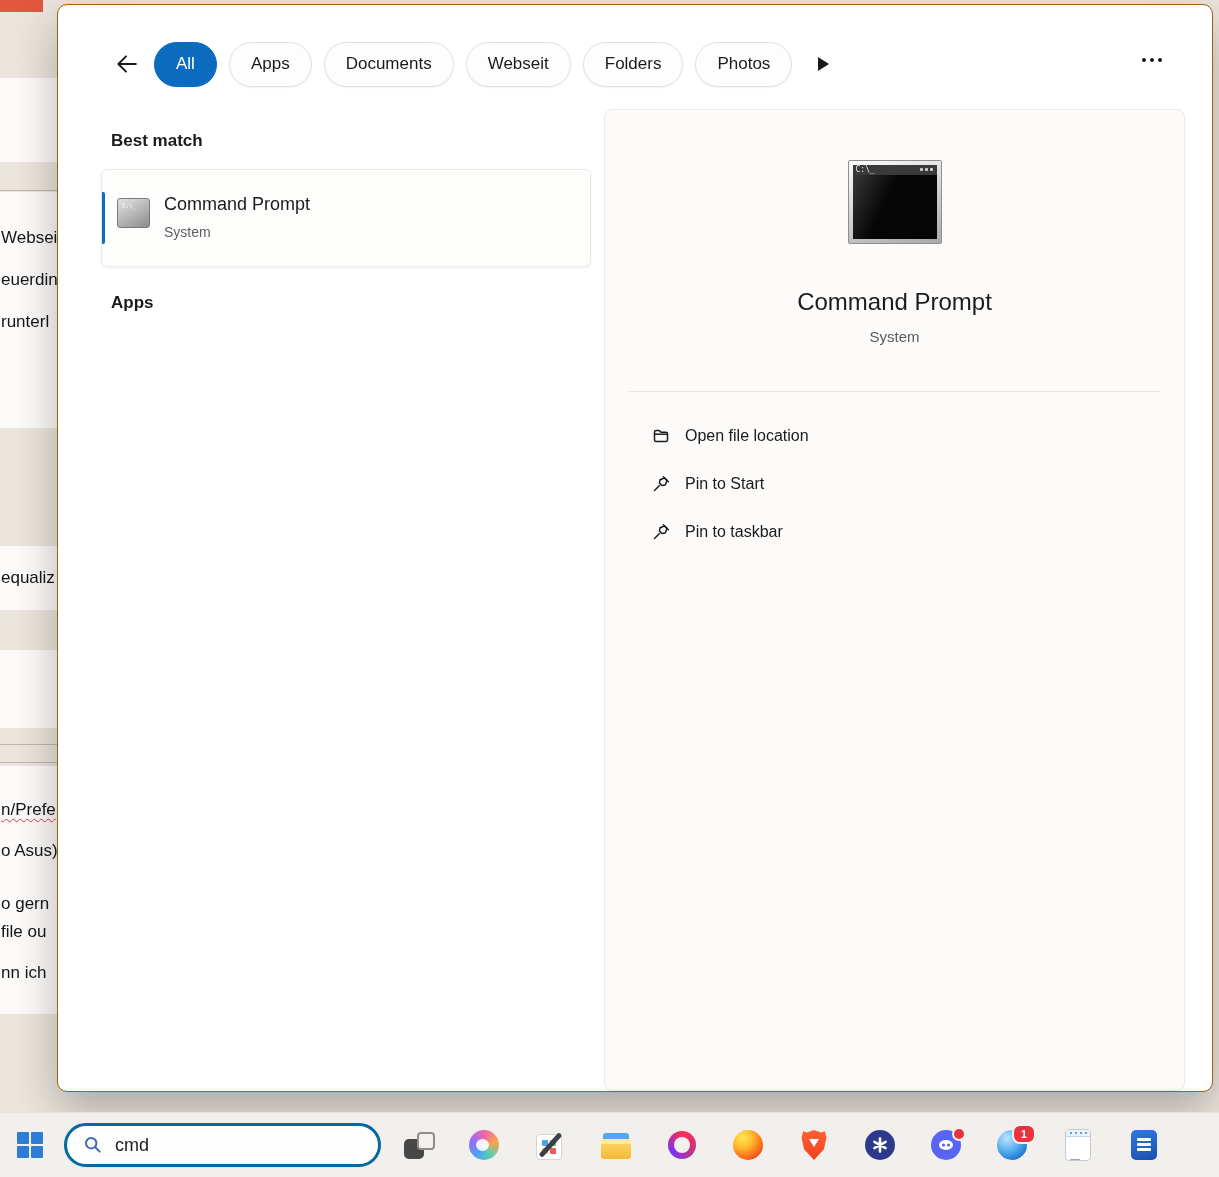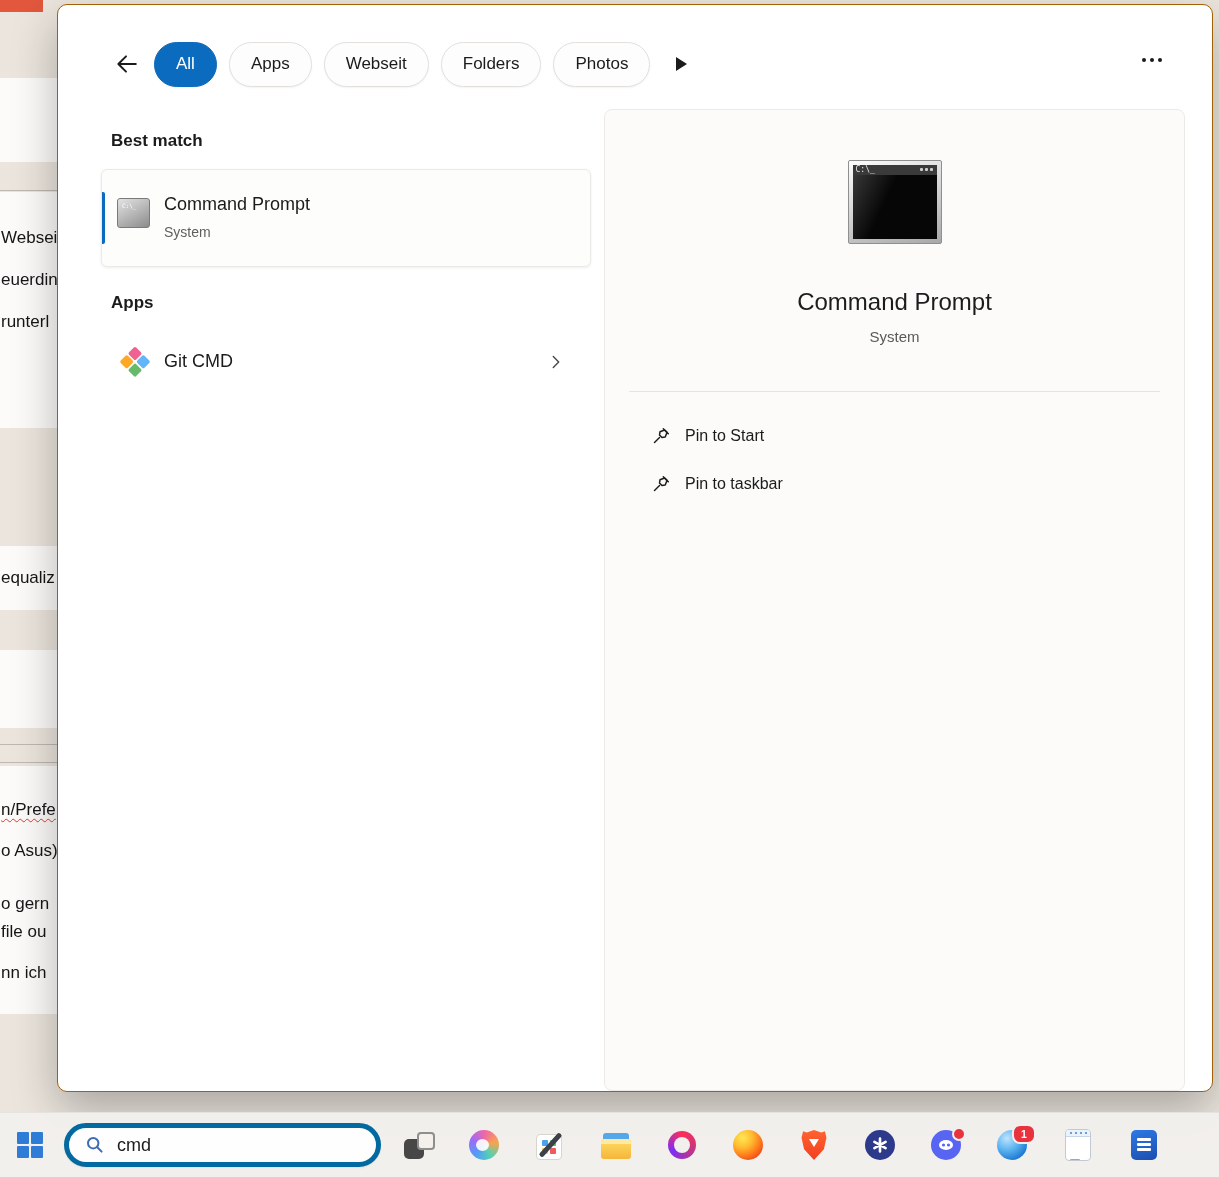--- a/index.html
+++ b/index.html
@@ -73,21 +73,21 @@
   
   .taskbar{
     position:absolute;left:0;bottom:0;width:1219px;height:64px;
     background:rgba(242,240,236,.97);border-top:1px solid rgba(0,0,0,.05);
   }
   .start{position:absolute;left:8px;top:10px;width:44px;height:44px;border-radius:6px;display:flex;align-items:center;justify-content:center;cursor:pointer;background:transparent;border:none;}
   .winlogo{display:grid;grid-template-columns:12px 12px;grid-template-rows:12px 12px;gap:2px;}
   .winlogo i{background:#2f7cd6;display:block;border-radius:1px;}
   .tb-search{
     position:absolute;left:64px;top:10px;width:317px;height:44px;border-radius:22px;
-    background:#fefefe;border:5px solid #0369a1;box-shadow:0 1px 2px rgba(0,0,0,.06);
+    background:#fefefe;border:3px solid #0369a1;box-shadow:0 1px 2px rgba(0,0,0,.06);
     display:flex;align-items:center;gap:10px;padding:0 16px;box-sizing:border-box;
   }
   .tb-search input{border:none;outline:none;background:transparent;font-size:18px;color:#1b1b1b;font-family:inherit;width:220px;}
   .tb-icons{position:absolute;left:398px;top:12px;height:40px;display:flex;gap:26px;}
   .tile{width:40px;height:40px;border-radius:6px;display:flex;align-items:center;justify-content:center;position:relative;cursor:pointer;}
   
   .tv{width:32px;height:32px;position:relative;}
   .tv-back{position:absolute;left:2px;top:10px;width:20px;height:20px;background:#474747;border-radius:5px;}
   .tv-front{position:absolute;left:15px;top:3px;width:14px;height:14px;background:#f4f1ed;border:2px solid #8e8e8e;border-radius:4px;}
   .copilot{width:30px;height:30px;border-radius:50%;position:relative;
@@ -150,20 +150,21 @@
 <div class="panel">
 
   <div class="tabsrow">
     <button class="iconbtn">
       <svg width="24" height="24" viewBox="0 0 22 22">
         <path d="M11 4l-7 7 7 7M4 11h16" fill="none" stroke="#1b1b1b" stroke-width="1.8" stroke-linecap="round" stroke-linejoin="round"></path>
       </svg>
     </button>
     <button class="pill active">All</button>
     <button class="pill">Apps</button>
+    <button class="pill">Documents</button>
     <button class="pill">Webseit</button>
     <button class="pill">Folders</button>
     <button class="pill">Photos</button>
     <span class="more-tri"></span>
   </div>
   <button class="menu-dots">
     <i></i>
       <i></i>
       <i></i>
   </button>
@@ -174,53 +175,48 @@
     <span class="accent-bar"></span>
     <span class="cmd-sm">
       <span class="cmd-sm-inner"><span>C:\_</span></span>
     </span>
     <div class="bm-title">Command Prompt</div>
     <div class="bm-sub">System</div>
   </div>
 
   <div class="sec-h" style="left:53px;top:288px;">Apps</div>
 
-  <div class="app-row">
-    <span class="git-icon">
-      <i style="background:#f06292;"></i>
-      <i style="background:#64b5f6;"></i>
-      <i style="background:#ffa726;"></i>
-      <i style="background:#66bb6a;"></i>
-    </span>
-    <div class="app-title">Git CMD</div>
-    <span class="app-chev">
-      <svg width="18" height="18" viewBox="0 0 20 20">
-        <path d="M7 4l6 6-6 6" fill="none" stroke="#4a4a4a" stroke-width="1.6" stroke-linecap="round" stroke-linejoin="round"></path>
-      </svg>
-    </span>
-  </div>
 
   <div class="preview">
     <div class="big-cmd">
       <div class="big-cmd-inner">
         <div class="big-cmd-bar">
           <span>C:\_</span>
           <i style="right:4px;"></i>
           <i style="right:9px;"></i>
           <i style="right:14px;"></i>
         </div>
       </div>
     </div>
     <div class="pv-title">Command Prompt</div>
     <div class="pv-sub">System</div>
     <div class="pv-div"></div>
 
     <div class="actions">
       <div class="action">
         <span class="aicon">
+          <svg width="20" height="20" viewBox="0 0 20 20" fill="none" stroke="#1c1c1c" stroke-width="1.5" stroke-linejoin="round">
+            <path d="M3.5 6A1.5 1.5 0 0 1 5 4.5h3.2L10 6.3h5A1.5 1.5 0 0 1 16.5 7.8V14a1.5 1.5 0 0 1-1.5 1.5H5A1.5 1.5 0 0 1 3.5 14z"></path>
+            <path d="M3.5 8.2h13"></path>
+          </svg>
+        </span>
+        <span class="alabel">Open file location</span>
+      </div>
+      <div class="action">
+        <span class="aicon">
           <svg width="20" height="20" viewBox="0 0 20 20" fill="none" stroke="#1c1c1c" stroke-width="1.5" stroke-linecap="round" stroke-linejoin="round">
             <path d="M12.3 2.7l5 5"></path>
             <path d="M13.6 4l2.4 2.4-1.8 4.6-3.2.5-2.5-2.5.5-3.2z"></path>
             <path d="M8.5 11.5 3.5 16.5"></path>
           </svg>
         </span>
         <span class="alabel">Pin to Start</span>
       </div>
       <div class="action">
         <span class="aicon">

